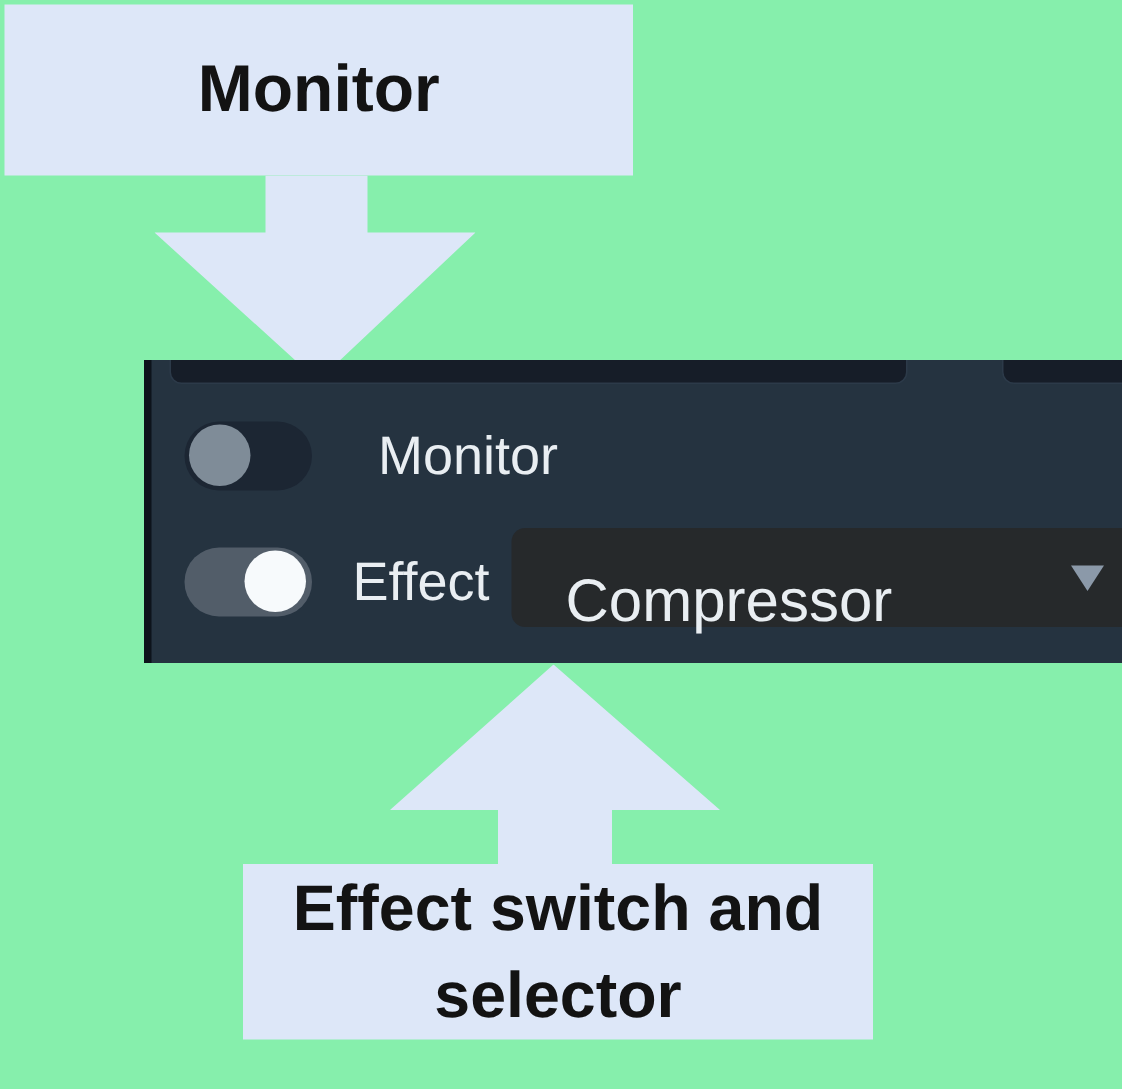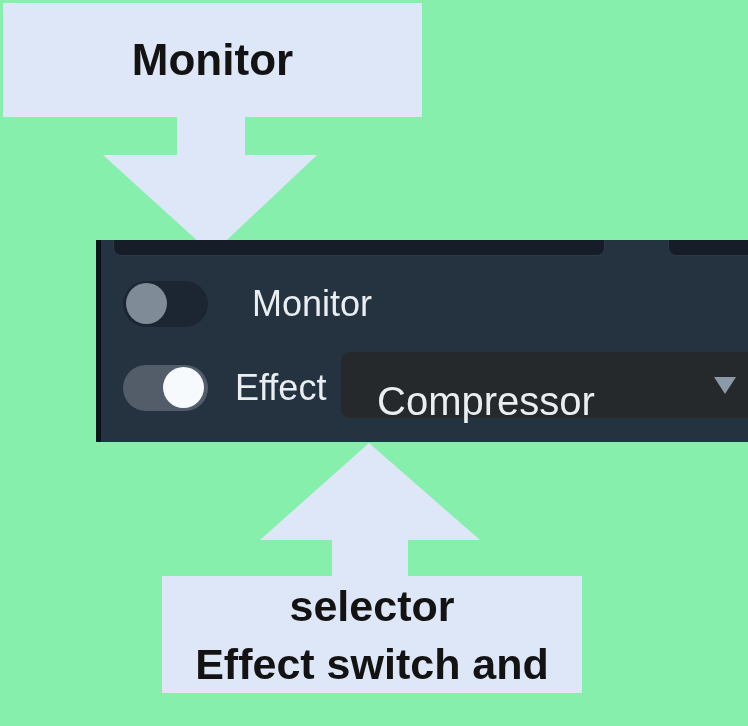--- a/index.html
+++ b/index.html
@@ -164,17 +164,17 @@
       <span class="selector-arrow"></span>
     </div>
 
   </div>
 
   <svg class="annot-arrow arrow-up" width="220" height="133" viewBox="0 0 220 133">
     <polygon points="109,0 220,97 148,97 148,133 72,133 72,97 0,97"></polygon>
   </svg>
 
   <div class="callout callout-bottom">
+    <span class="line">Effect switch and</span>
     <span class="line">selector</span>
-    <span class="line">Effect switch and</span>
   </div>
 
 </div>
 
 </body></html>

